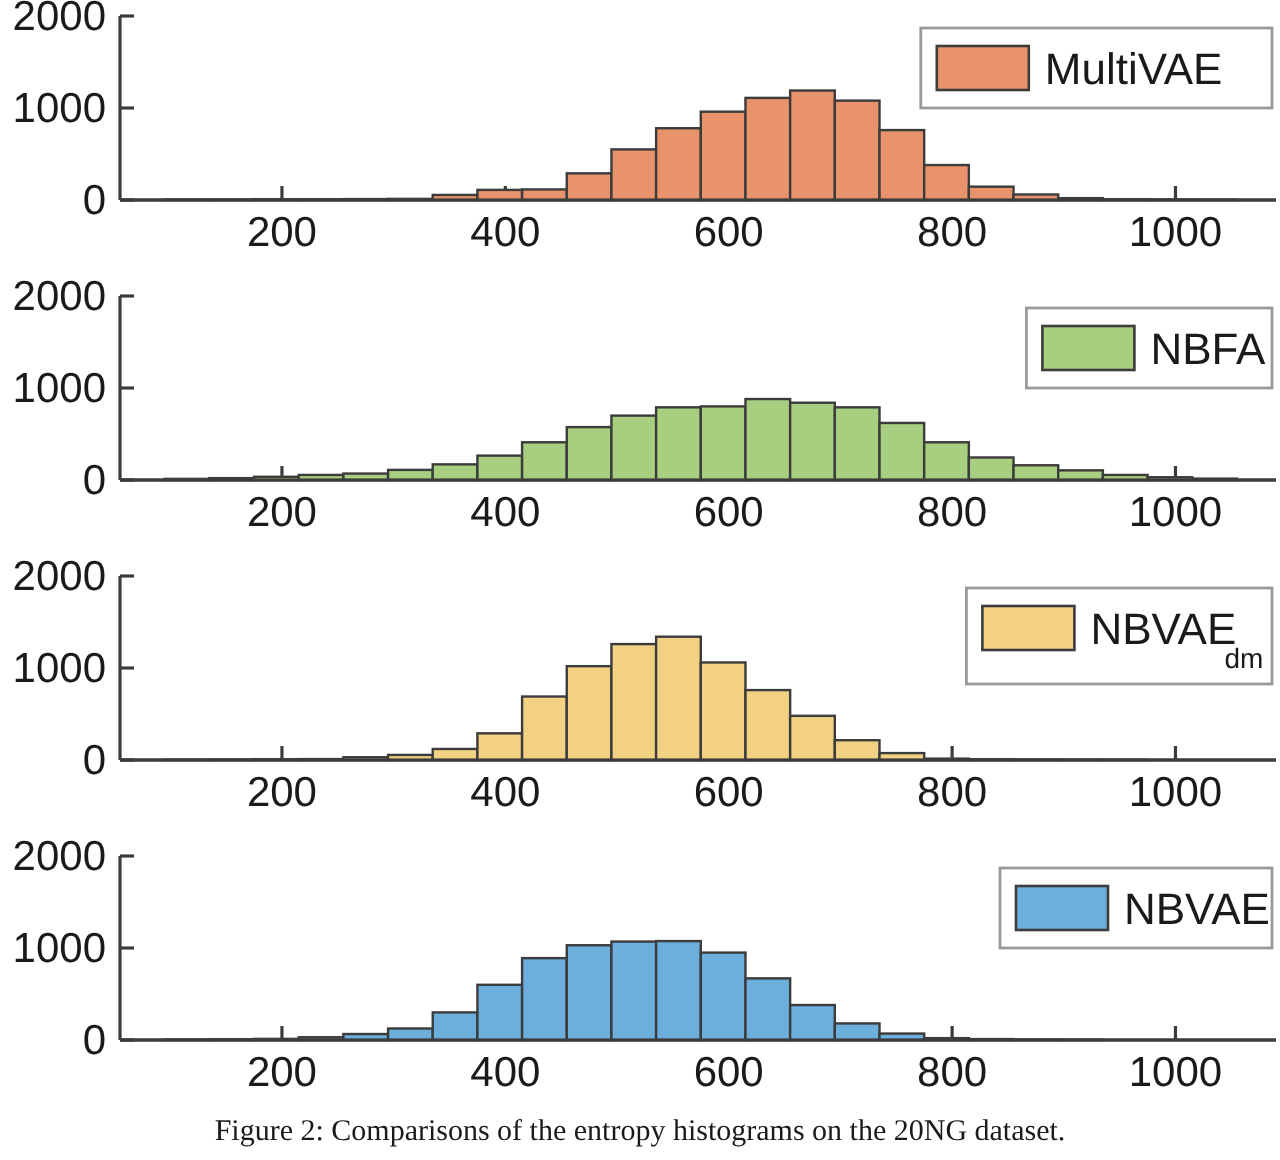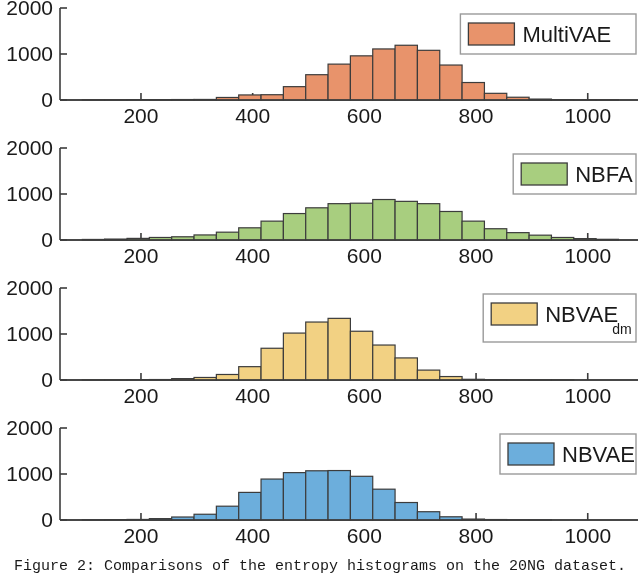--- a/index.html
+++ b/index.html
@@ -58,21 +58,21 @@
     font-family: "Liberation Sans", sans-serif;
     font-size: 14px;
     fill: #1a1a1a;
   }
   #caption {
     position: absolute;
     left: 0;
     top: 558px;
     width: 640px;
     text-align: center;
-    font-family: Liberation Mono, monospace;
+    font-family: Liberation Serif, serif;
     font-size: 15px;
     color: #1a1a1a;
     white-space: nowrap;
     overflow: hidden;
   }
 </style>
 </head>
 <body>
 
 <div id="figure">

